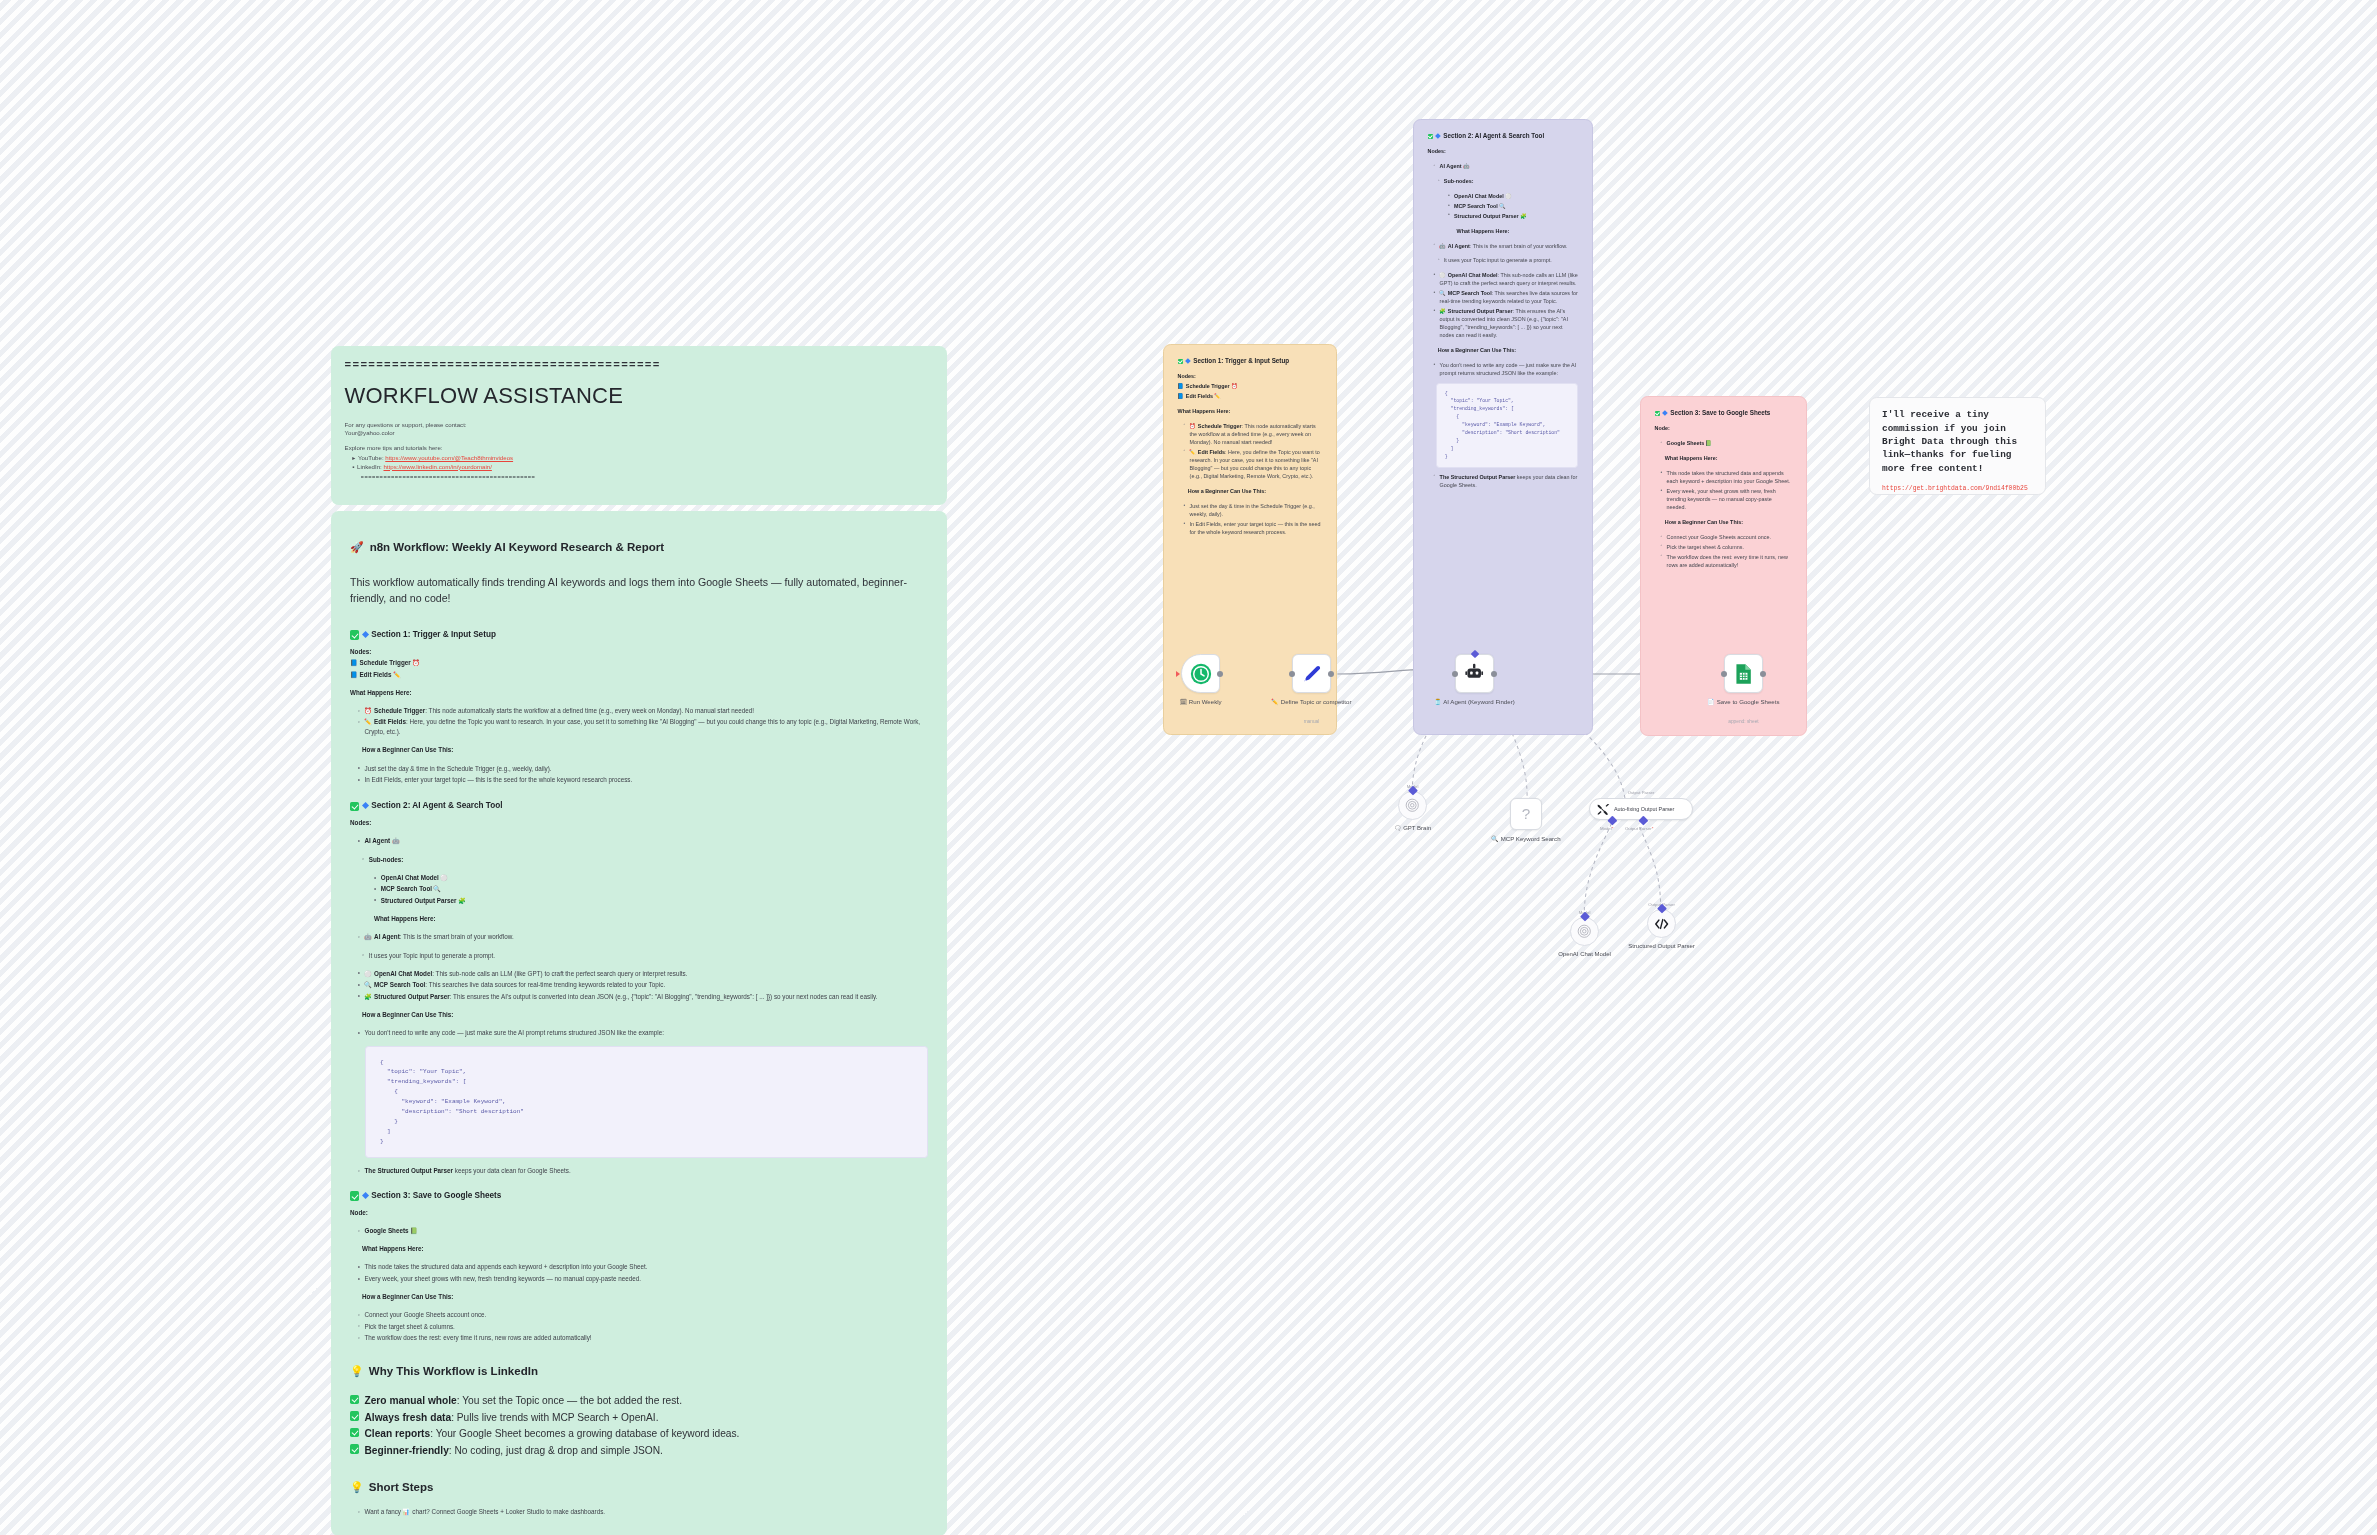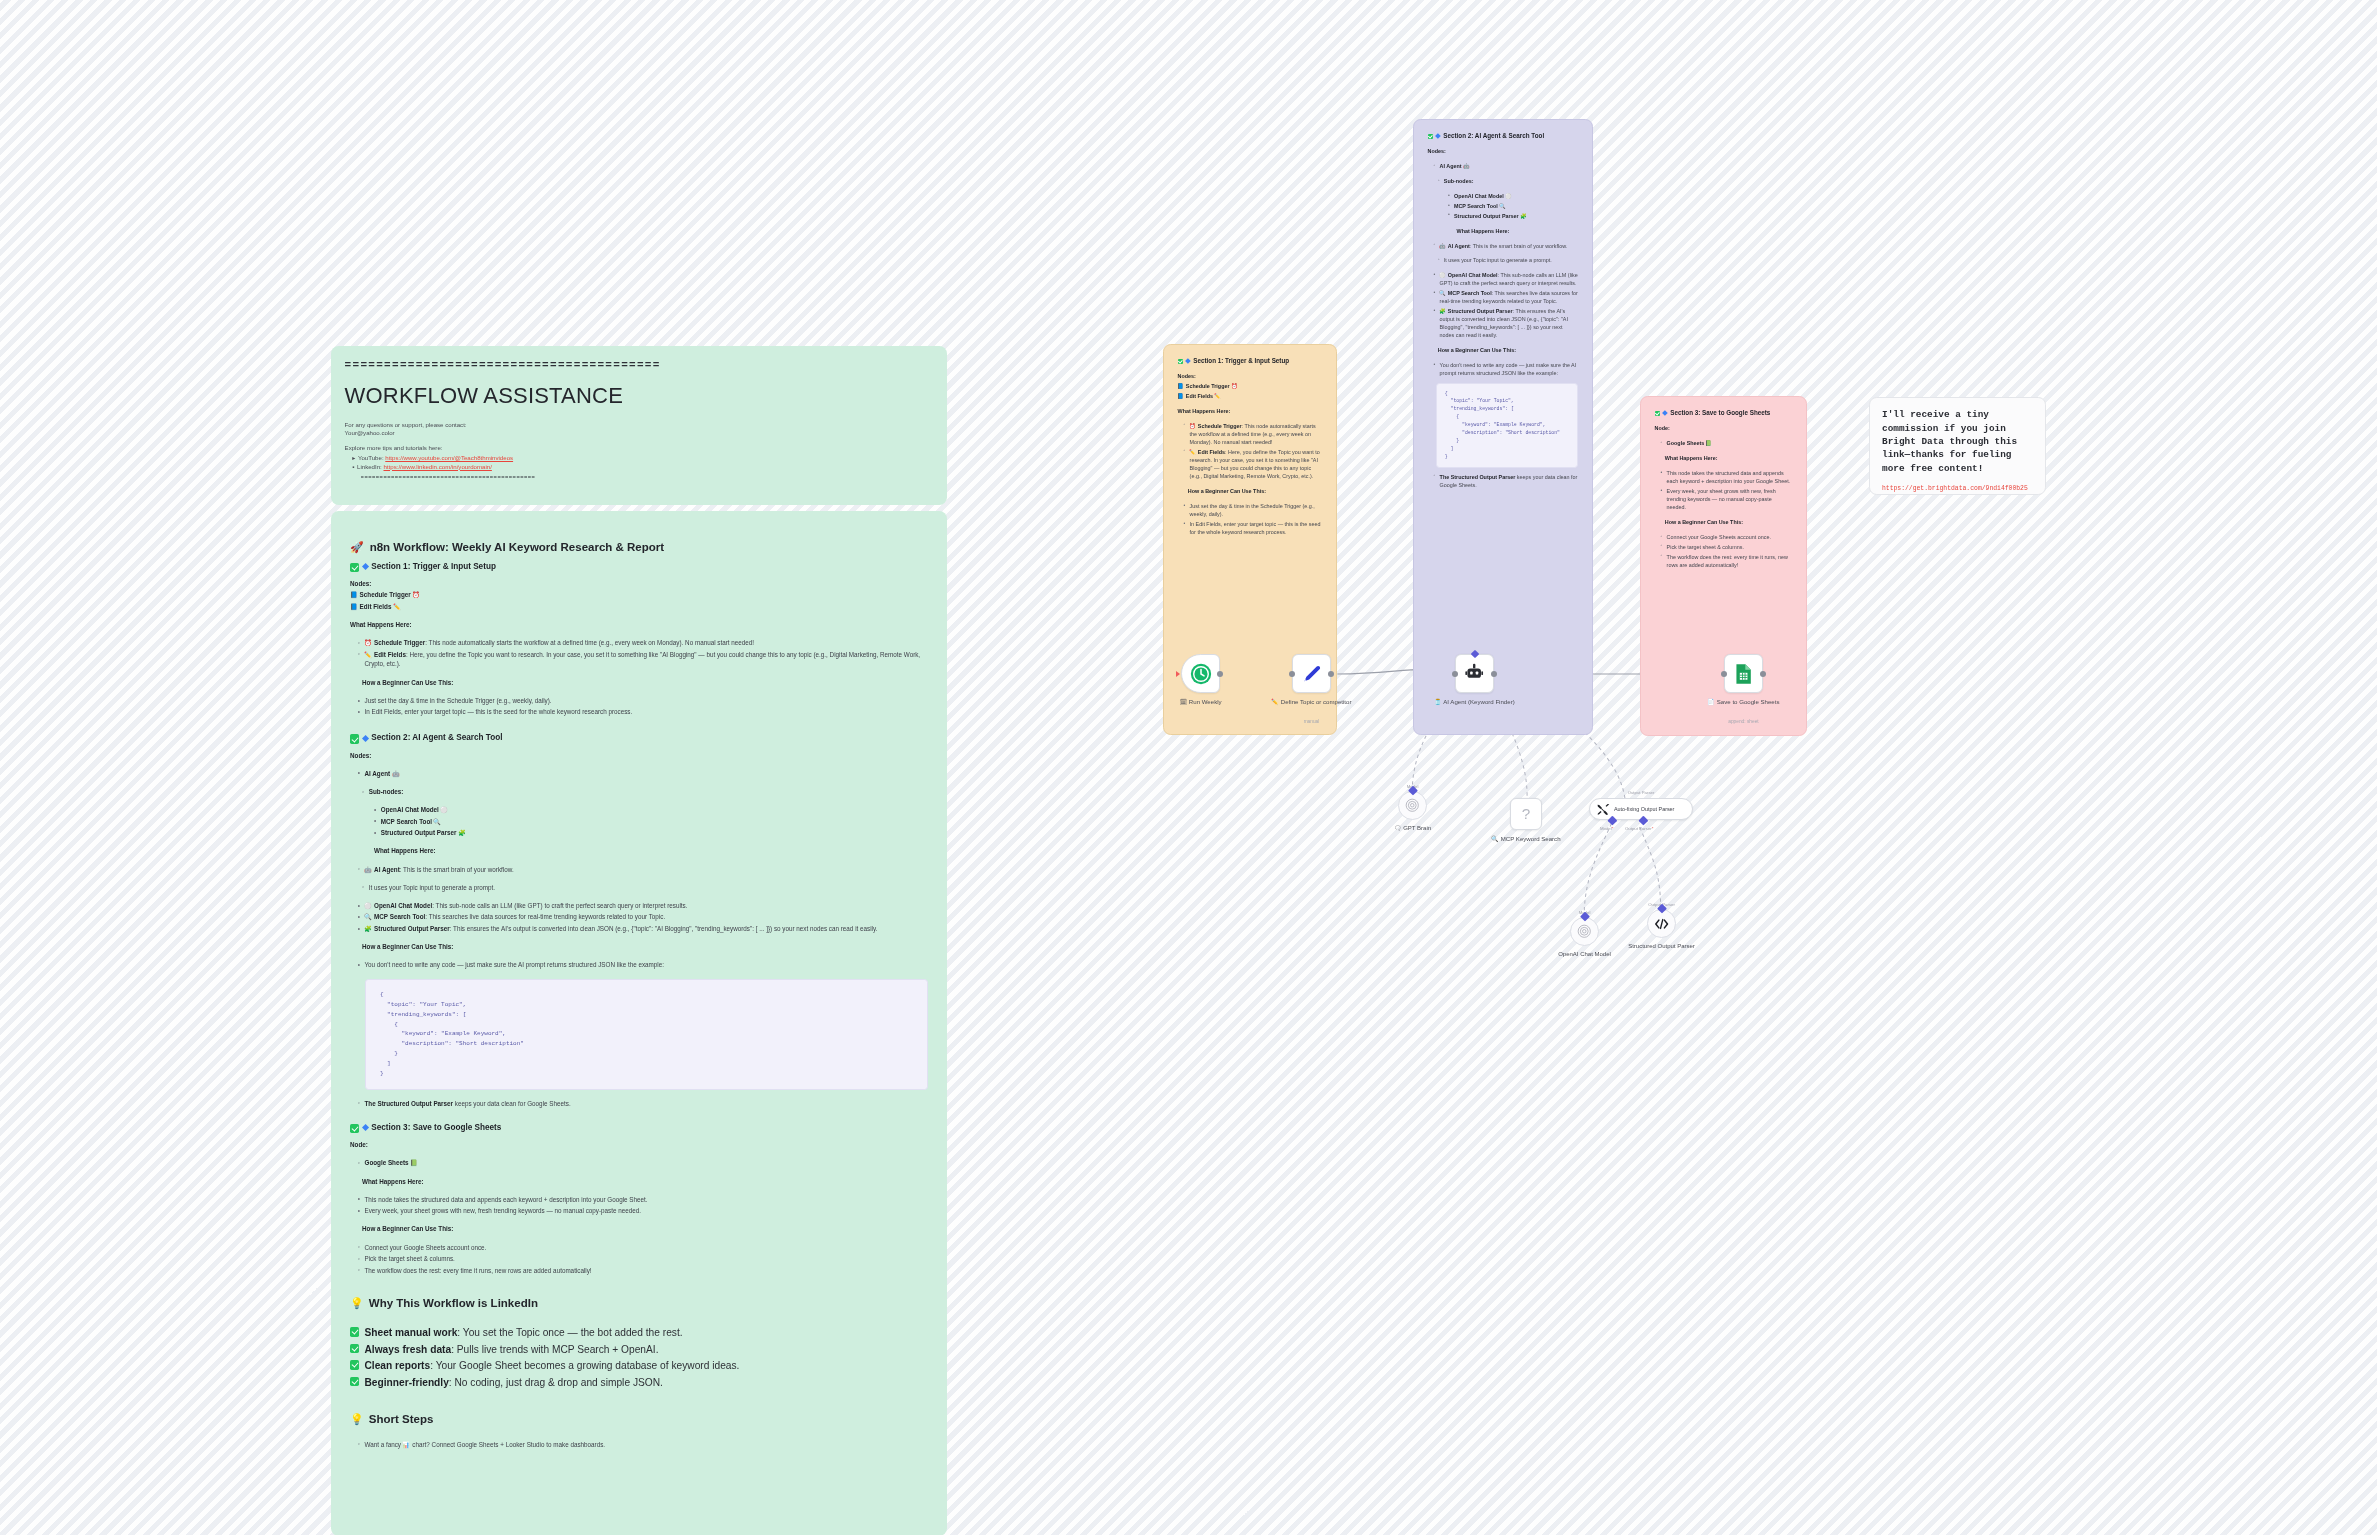--- a/index.html
+++ b/index.html
@@ -228,20 +228,21 @@
     <div class="eq-rule" style="font-size:5.5px; margin-left:16px; margin-top:2.6px; letter-spacing:0.5px;">==============================================</div>
   </div>
 
   <div class="sticky green" style="left:331px; top:511px; width:616px; height:1025px; padding:15.3px 19px;">
 
     <div class="h-sec-main" style="display:flex; gap:6px; align-items:center;">
       <span class="h-emoji">🚀</span>
       <span>n8n Workflow: Weekly AI Keyword Research &amp; Report</span>
     </div>
 
+    <div class="body-lead">This workflow automatically finds trending AI keywords and logs them into Google Sheets — fully automated, beginner-friendly, and no code!</div>
 
     <div class="sec-head big">
       <span class="chk"></span>
       <span class="bluedia"></span>
       <span class="t">Section 1: Trigger &amp; Input Setup</span>
     </div>
     <div class="gn">
       <p class="lbl">Nodes:</p>
       <p>
         <span>📘</span>
@@ -384,21 +385,21 @@
     <div style="height:19px;"></div>
 
     <div class="h-bulb">
       <span class="h-emoji">💡</span>
       <span>Why This Workflow is LinkedIn</span>
     </div>
     <div style="height:13.6px;"></div>
     <div class="power-list">
       <div class="row">
         <span class="chk"></span>
-        <div><span class="lbl">Sheet manual work</span>: <span>You set the Topic once — the bot added the rest.</span></div>
+        <div><span class="lbl">Zero manual whole</span>: <span>You set the Topic once — the bot added the rest.</span></div>
       </div>
       <div class="row">
         <span class="chk"></span>
         <div><span class="lbl">Always fresh data</span>: <span>Pulls live trends with MCP Search + OpenAI.</span></div>
       </div>
       <div class="row">
         <span class="chk"></span>
         <div><span class="lbl">Clean reports</span>: <span>Your Google Sheet becomes a growing database of keyword ideas.</span></div>
       </div>
       <div class="row">

